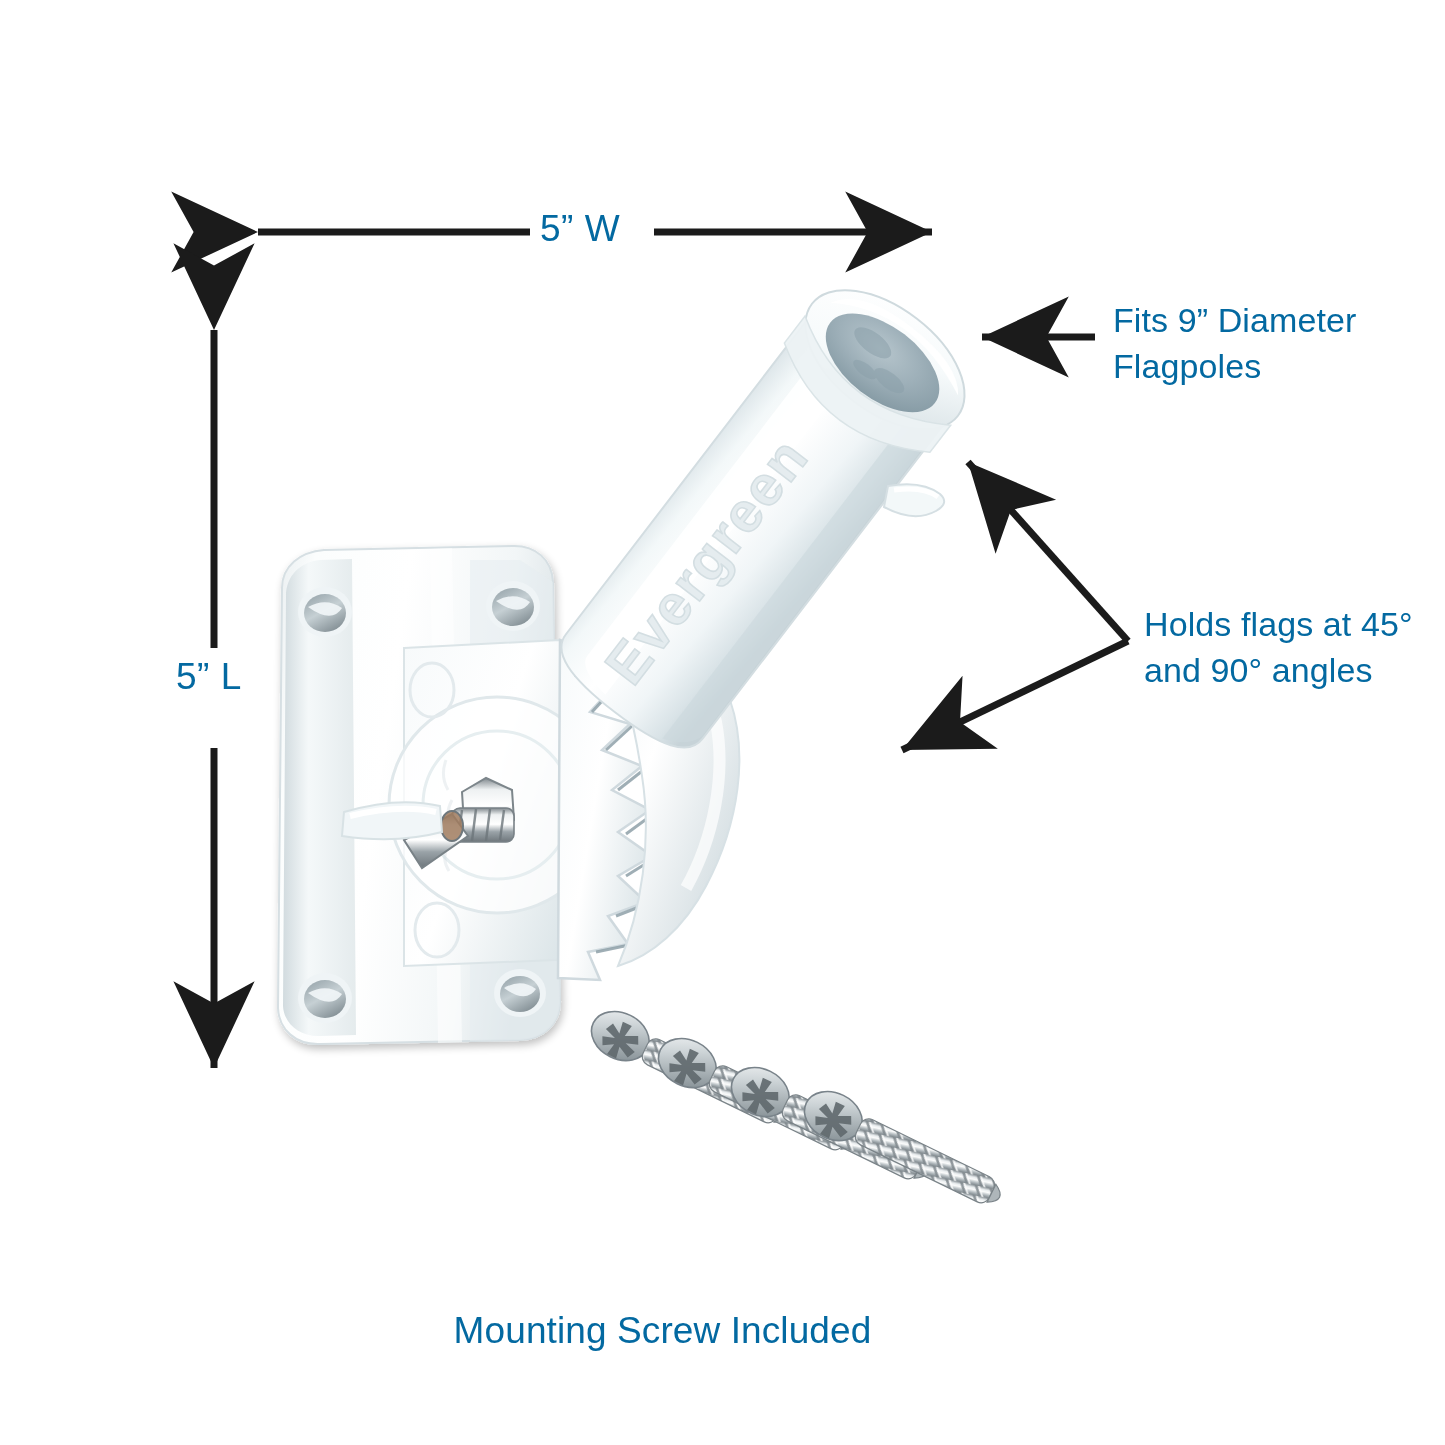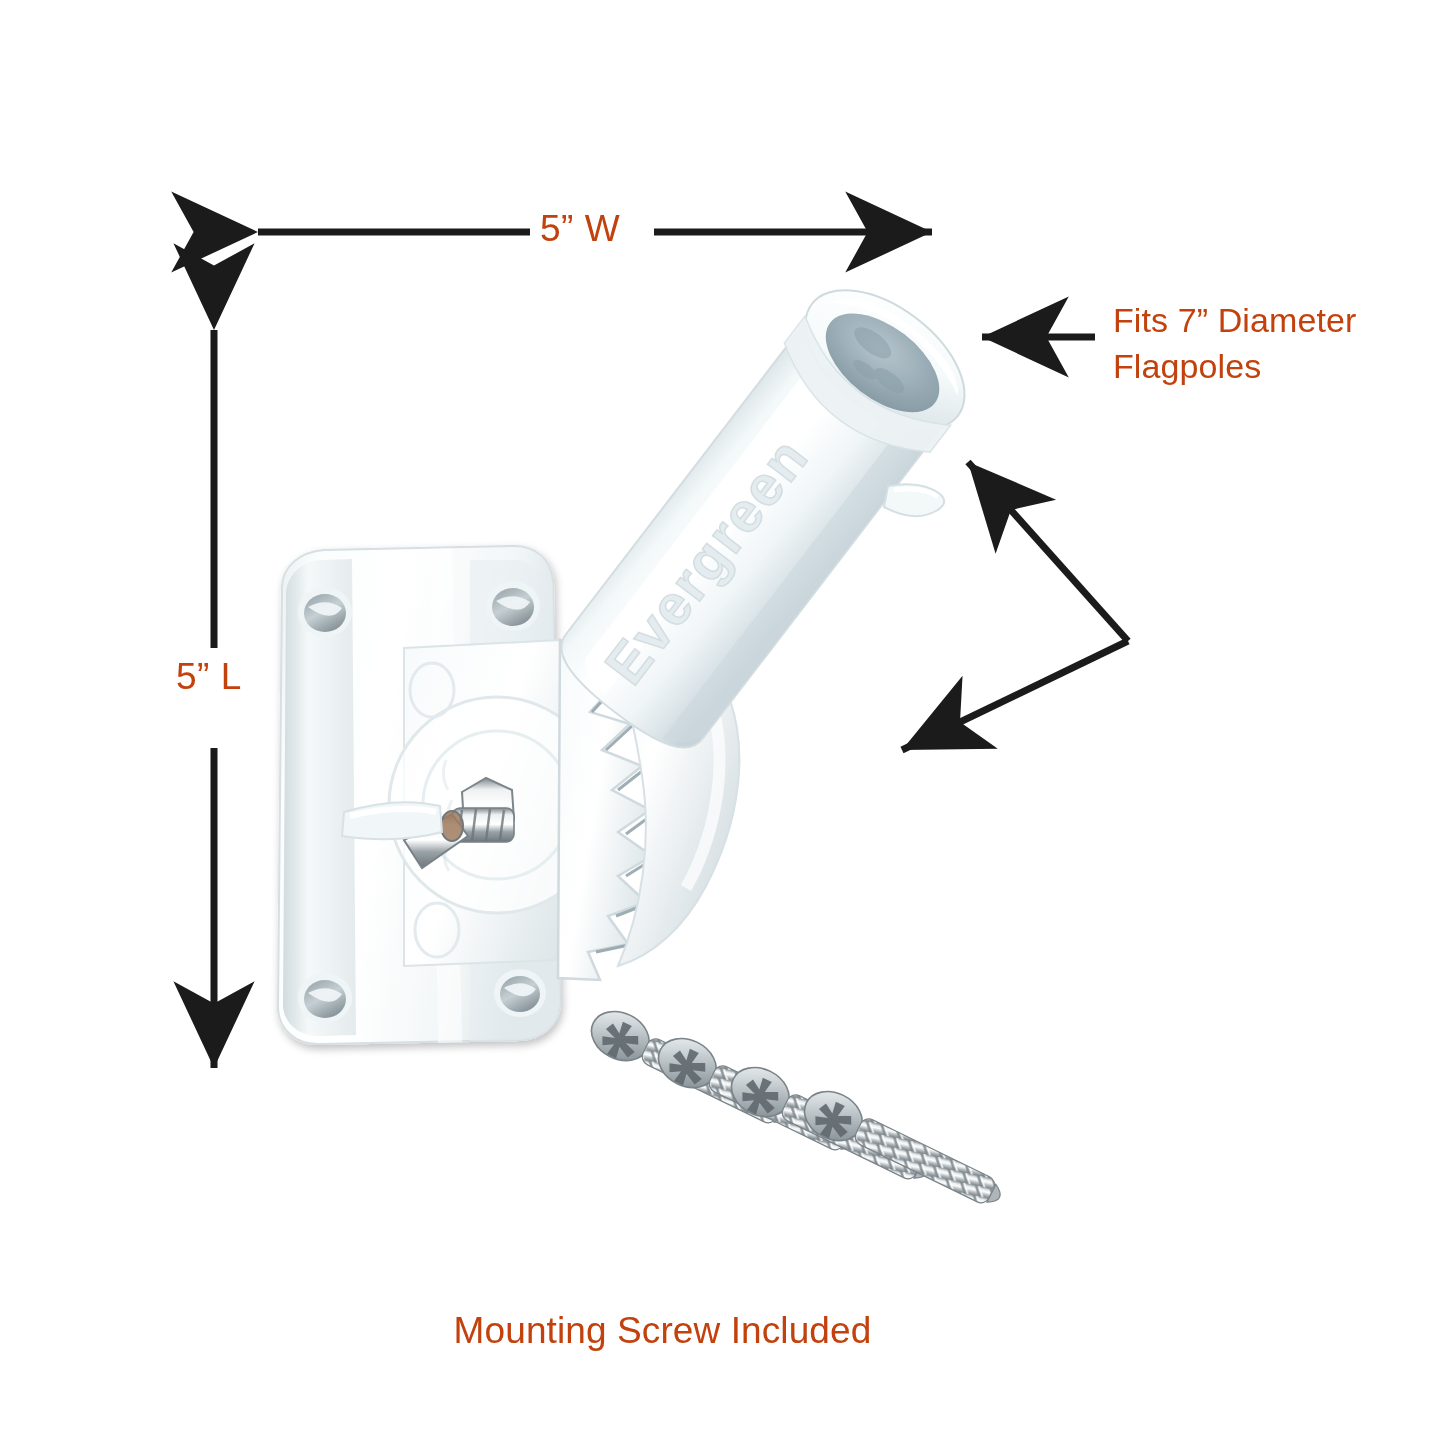--- a/index.html
+++ b/index.html
@@ -20,21 +20,21 @@
   }
   #artwork {
     position: absolute;
     left: 0;
     top: 0;
     width: 1445px;
     height: 1445px;
   }
   .anno {
     position: absolute;
-    color: #c2410c;
+    color: #0369a1;
     font-family: "Liberation Sans", sans-serif;
     font-weight: 400;
     letter-spacing: 0.1px;
     white-space: pre-line;
     line-height: 1.34;
     user-select: none;
   }
   #dim-w-label {
     left: 540px;
     top: 204px;
@@ -382,19 +382,21 @@
         <line x1="1128" y1="641" x2="968" y2="462" marker-end="url(#mkRight)"></line>
         <line x1="1128" y1="641" x2="902" y2="750" marker-end="url(#mkRight)"></line>
       </g>
     </g>
   </svg>
 
   <div class="anno" id="dim-w-label">5” W</div>
 
   <div class="anno" id="dim-l-label">5” L</div>
 
-  <div class="anno" id="callout-fits-label">Fits 7” Diameter
+  <div class="anno" id="callout-fits-label">Fits 9” Diameter
 Flagpoles</div>
 
+  <div class="anno" id="callout-angles-label">Holds flags at 45°
+and 90° angles</div>
 
   <div class="anno" id="caption-label">Mounting Screw Included</div>
 
 </div>
 
 </body></html>

